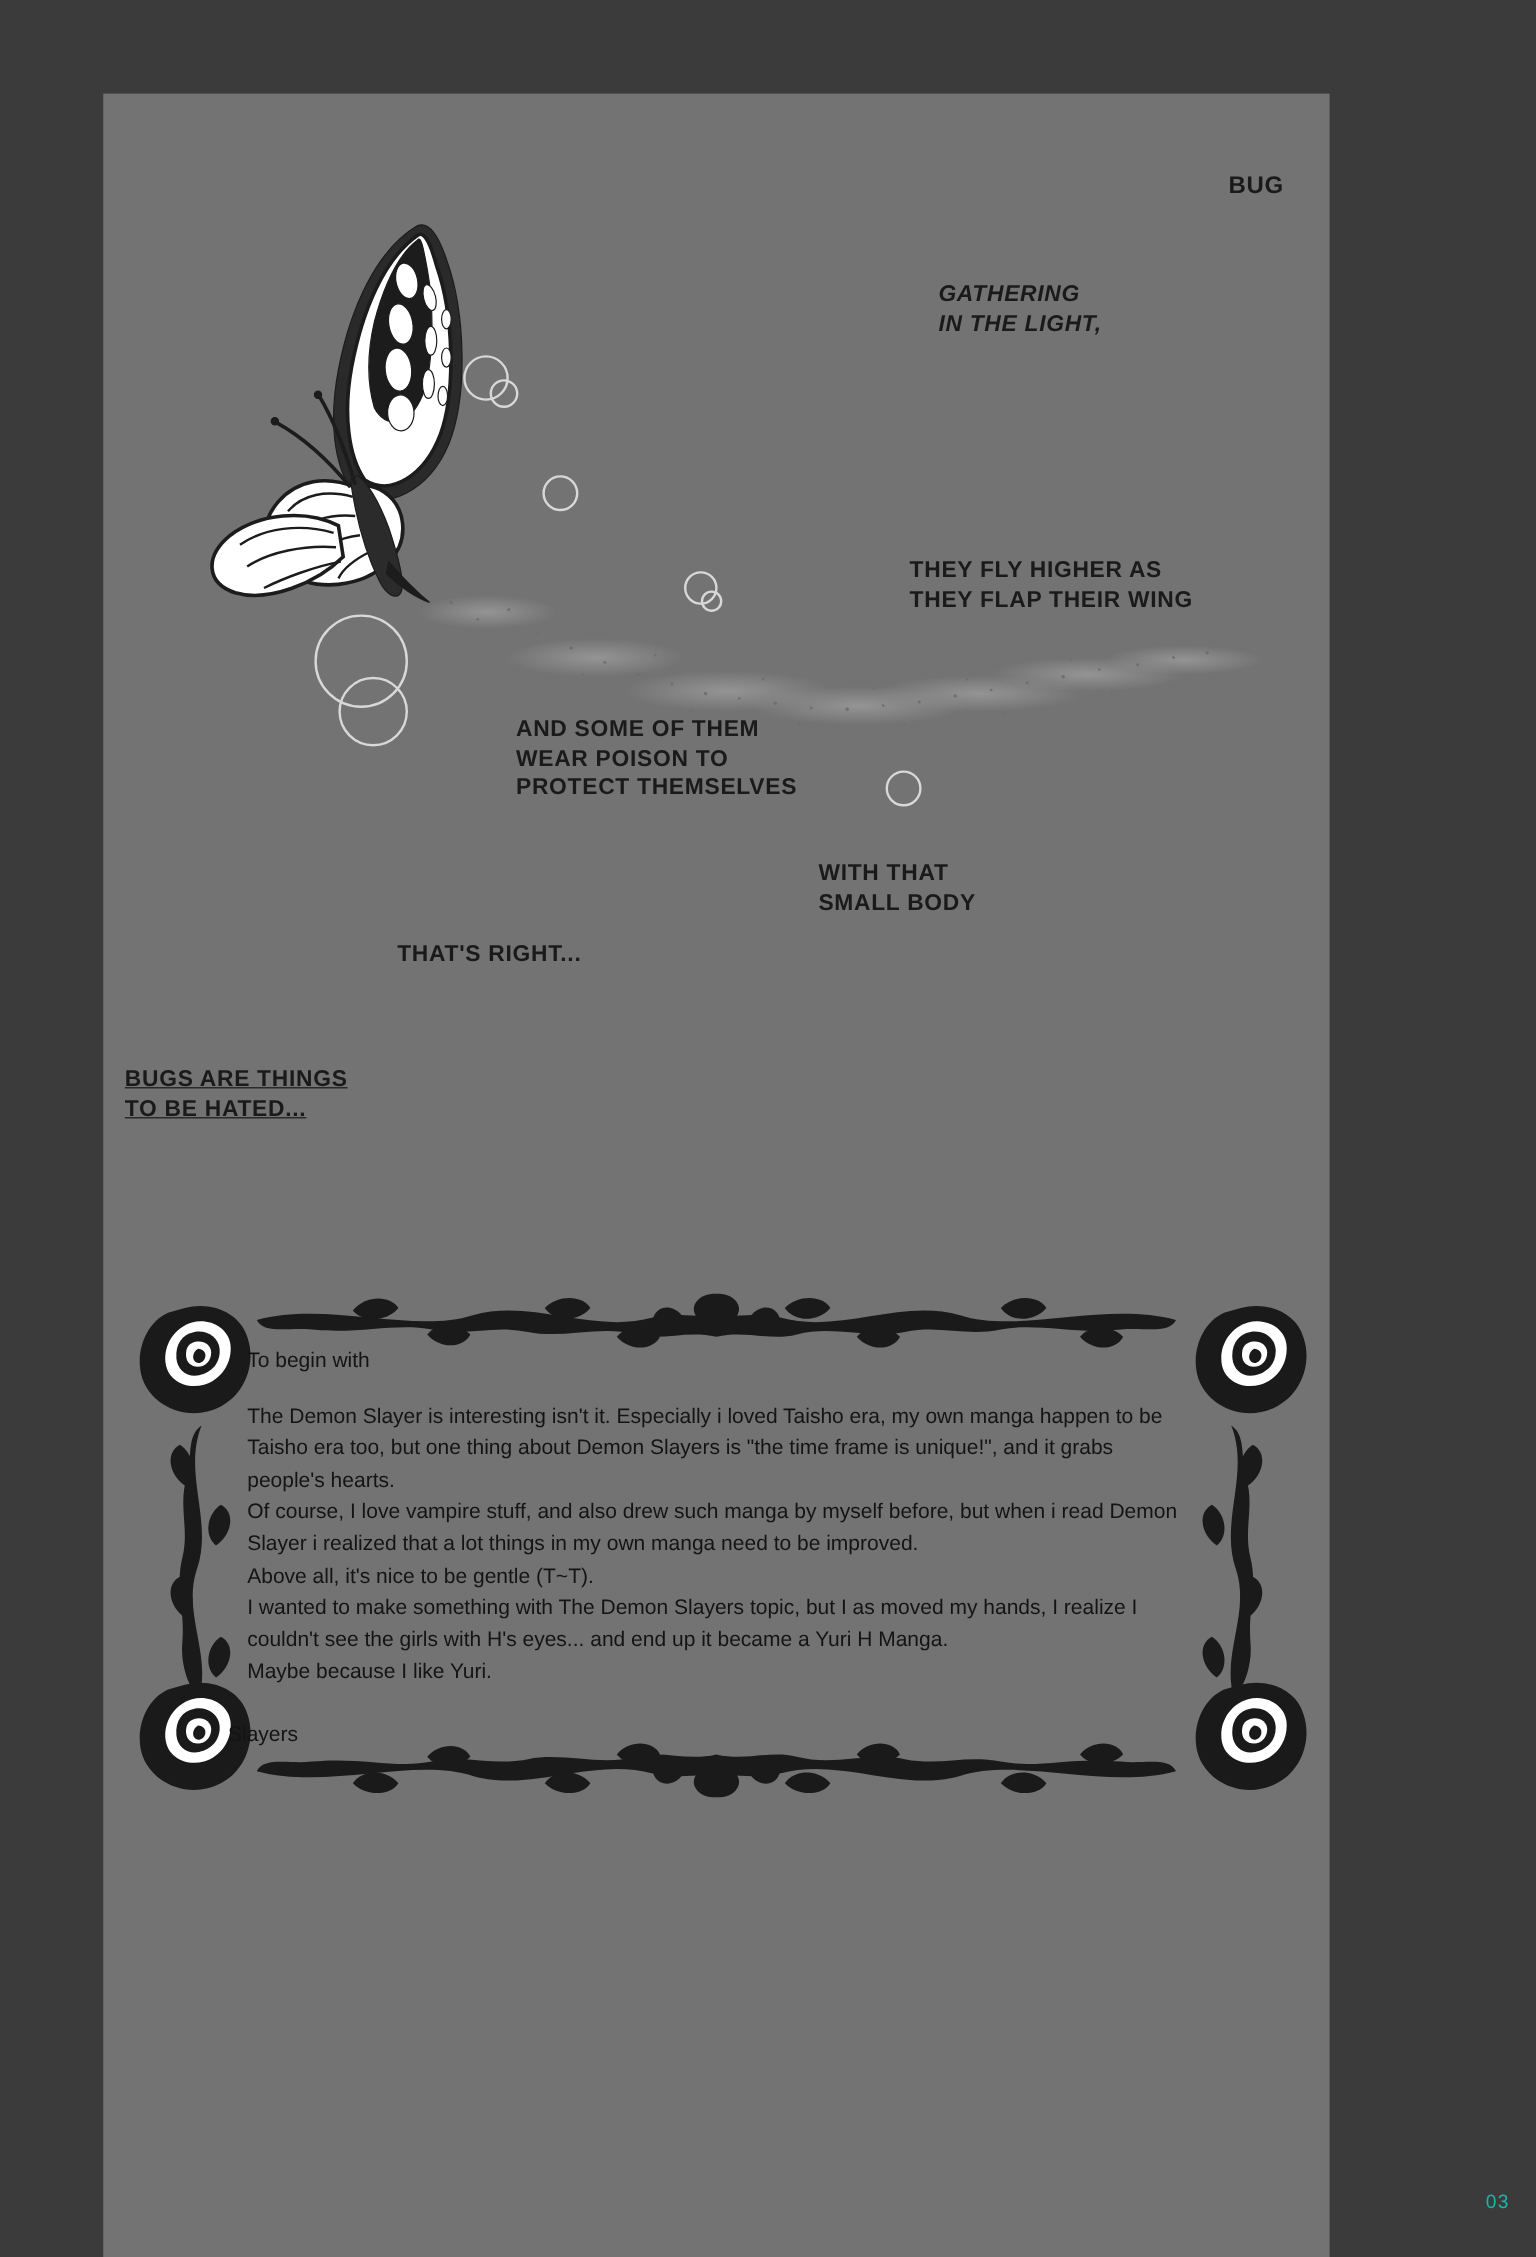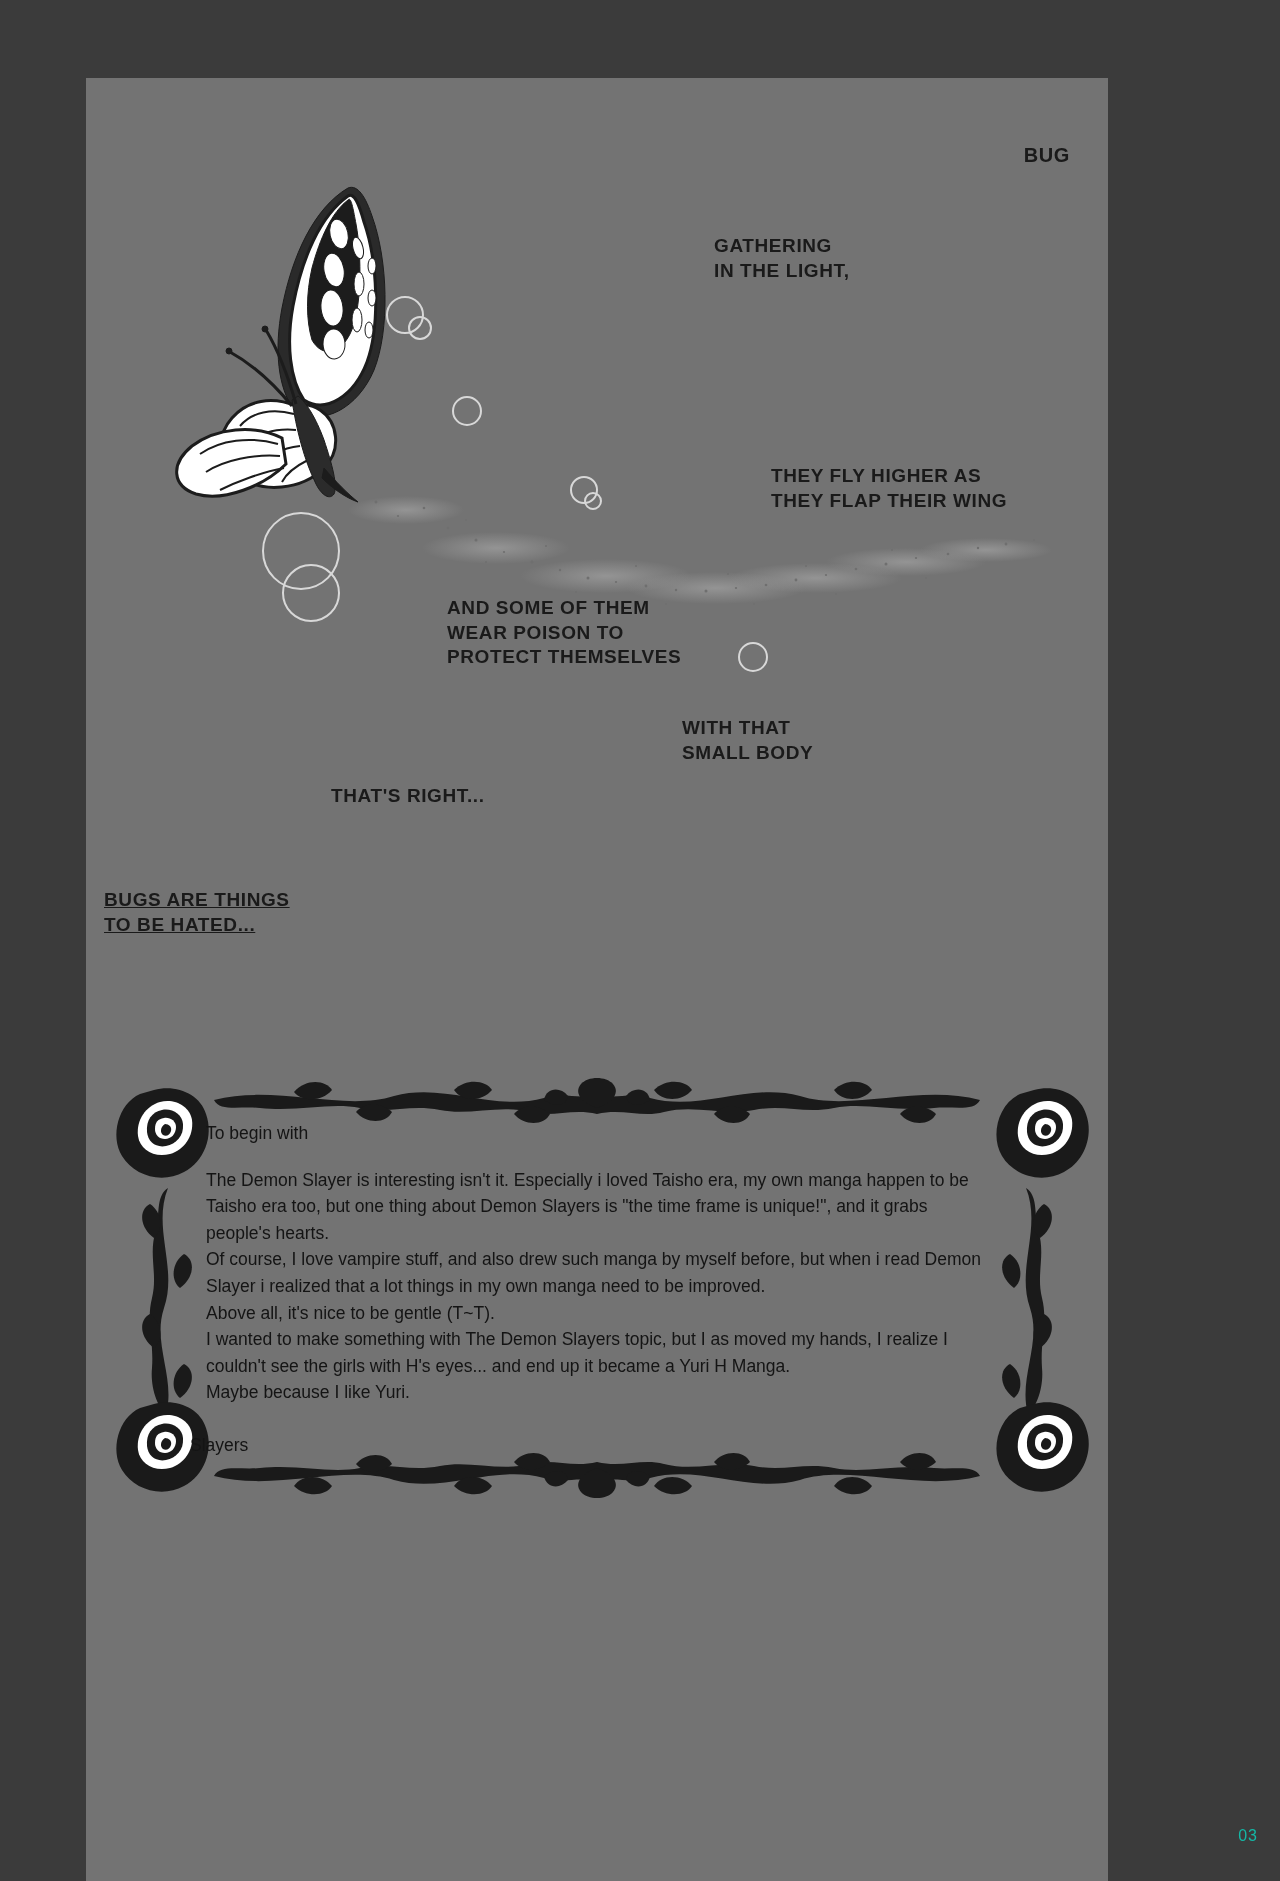--- a/index.html
+++ b/index.html
@@ -30,23 +30,23 @@
     position: absolute;
     color: #1a1a1a;
     font-family: "Liberation Sans", sans-serif;
     font-weight: bold;
     letter-spacing: 0.6px;
     line-height: 1.3;
     white-space: pre-line;
     font-size: 19px;
   }
   .cap-bug        { right: 38px;  top: 64px;  text-align: right; font-size: 20px; }
-  .cap-gathering  { left: 628px;  top: 156px; }
-  .cap-flyhigher  { left: 672px;  top: 386px; margin-left: 13px; }
-  .cap-poison     { left: 344px;  top: 518px; margin-left: 17px; }
+  .cap-gathering  { left: 696px;  top: 156px; font-style: italic; }
+  .cap-flyhigher  { left: 672px;  top: 386px; }
+  .cap-poison     { left: 344px;  top: 518px; }
   .cap-smallbody  { left: 596px;  top: 638px; }
   .cap-thatsright { left: 204px;  top: 706px; margin-left: 41px; }
   .cap-hated      { left: 18px;   top: 810px; text-decoration: underline; }
 
   
   #butterfly-art {
     position: absolute;
     left: 10px;
     top: 60px;
     width: 320px;

